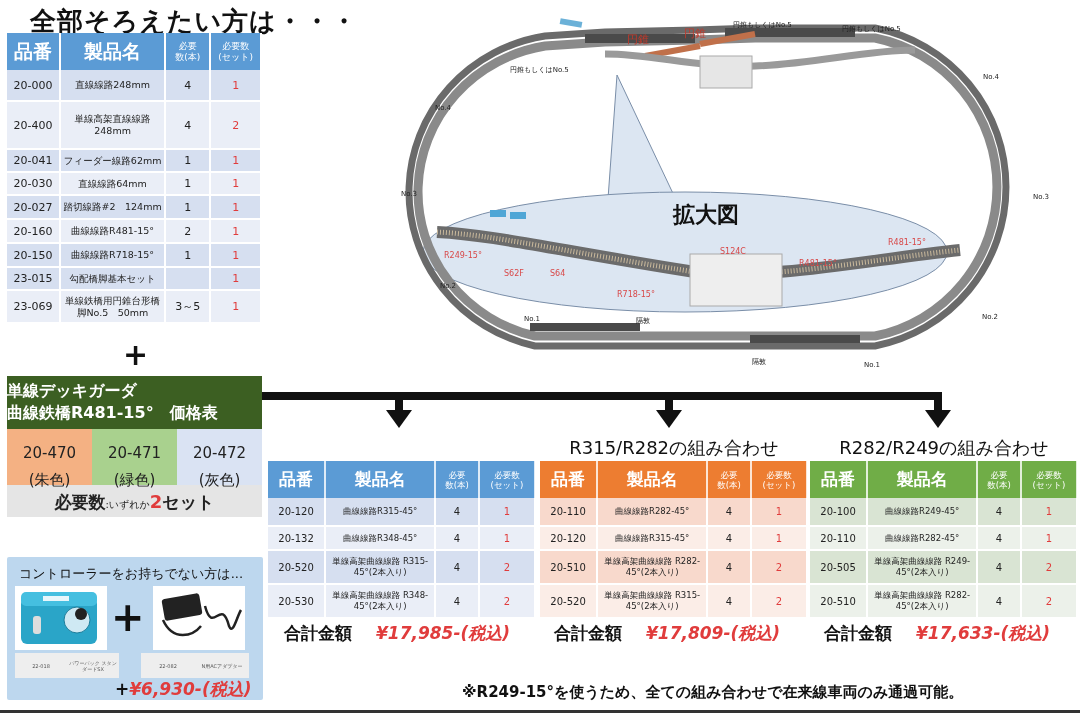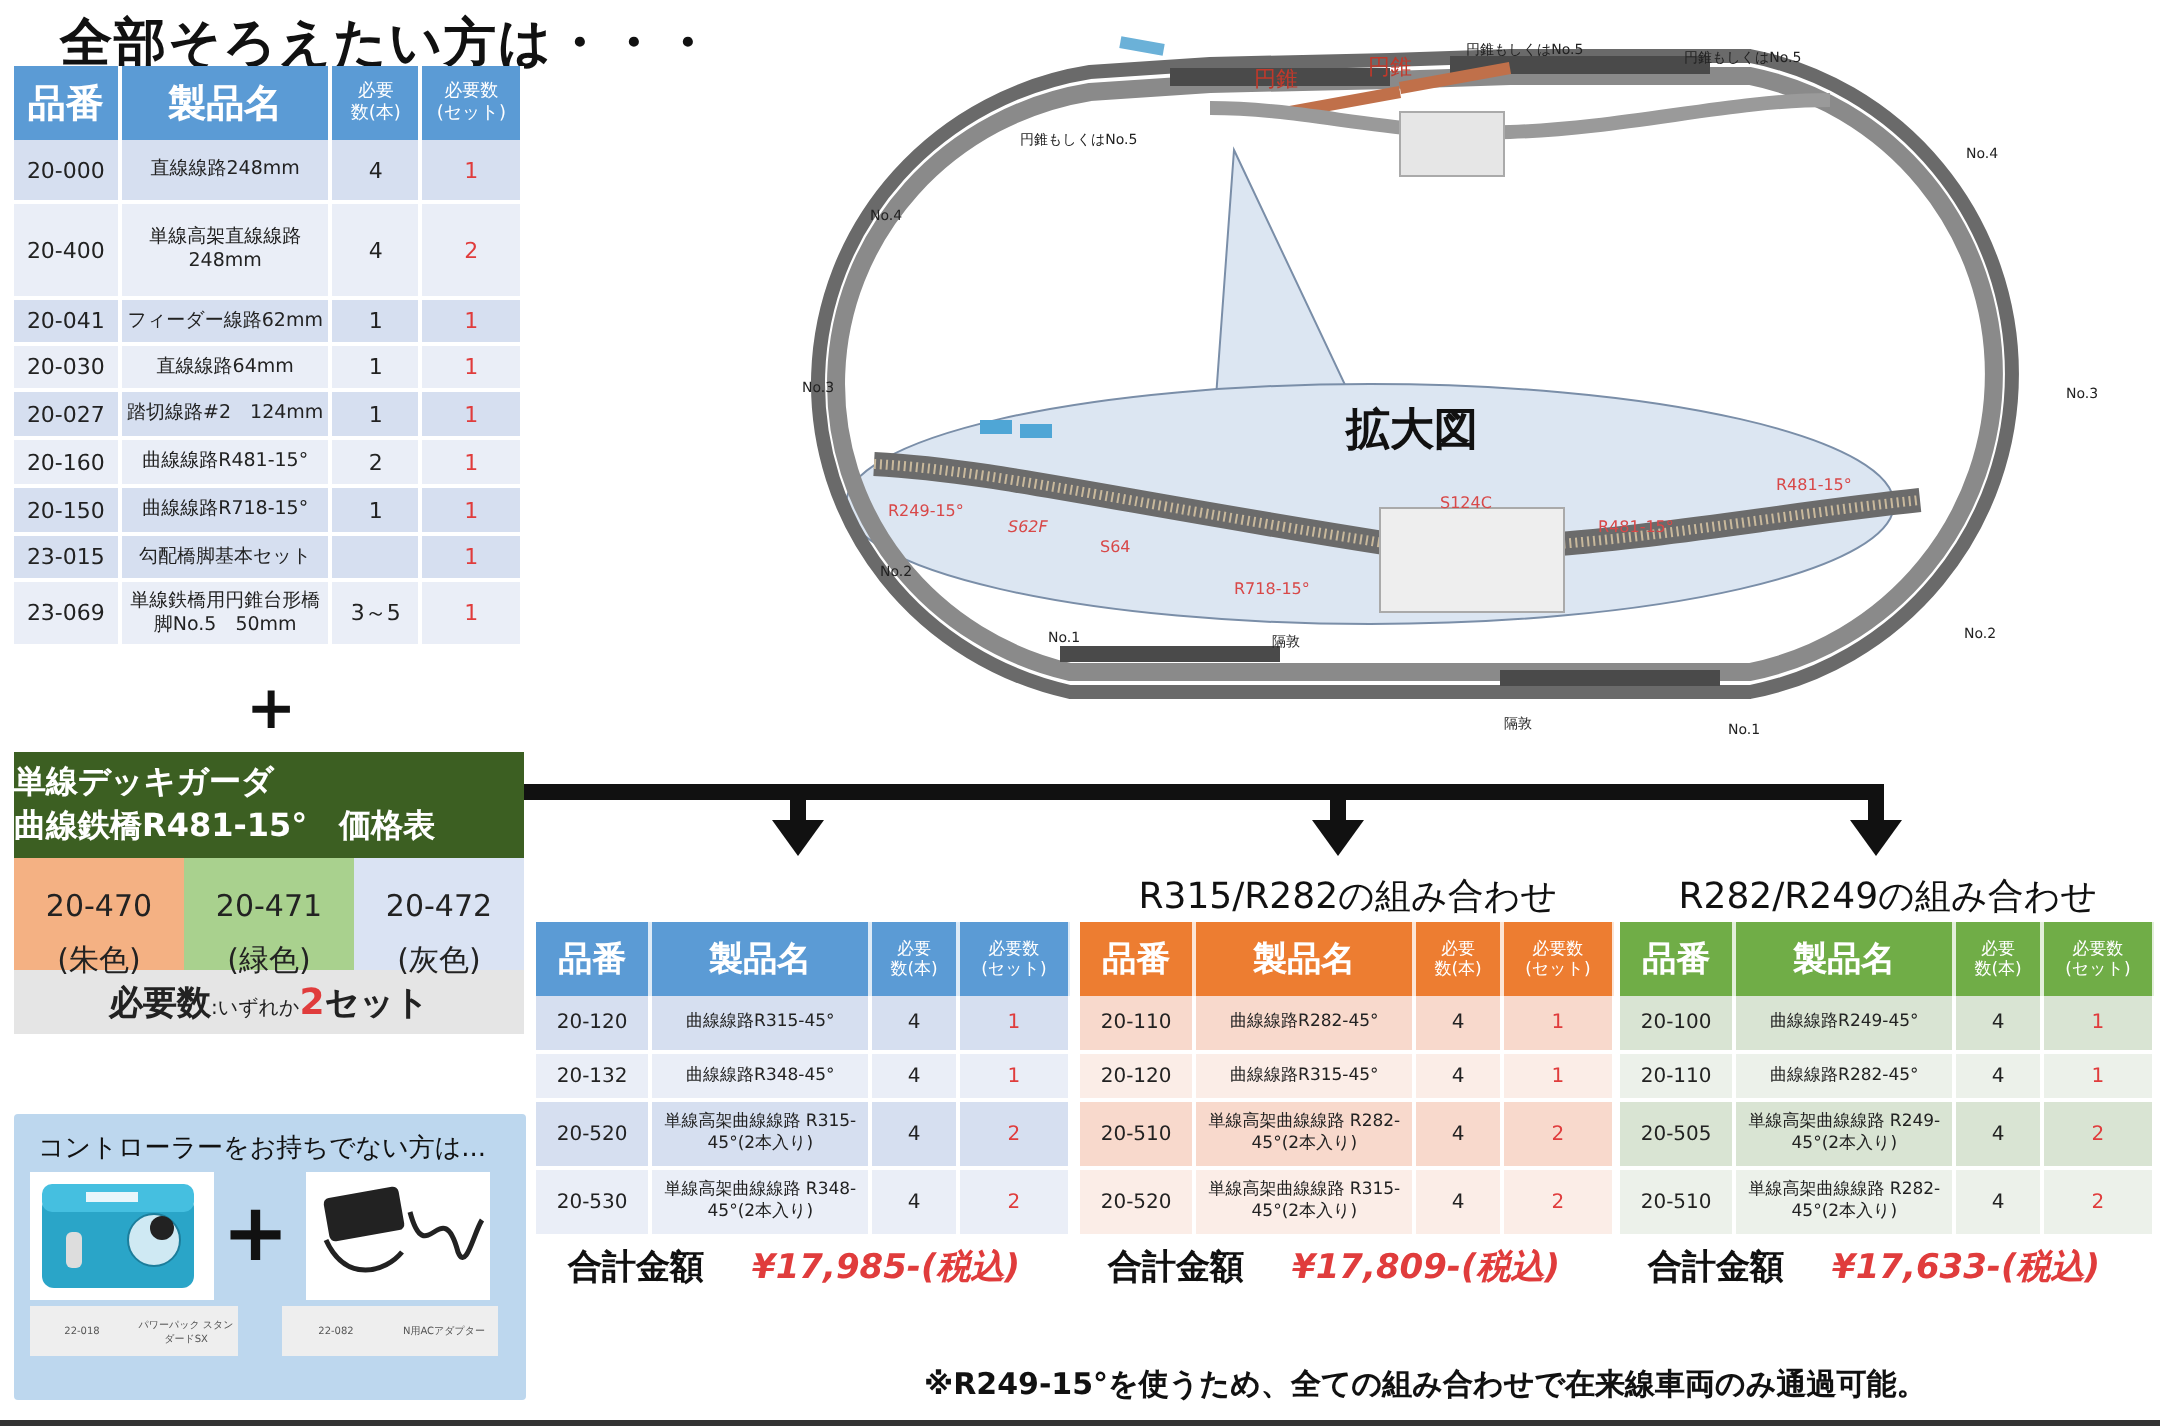--- a/index.html
+++ b/index.html
@@ -213,20 +213,23 @@
     </svg>
   </div>
   <div class="abs ctrl-label-row" style="left:8px; top:96px; width:104px;">
     <span>22-018</span>
     <span>パワーパック スタンダードSX</span>
   </div>
   <div class="abs ctrl-label-row" style="left:134px; top:96px; width:108px;">
     <span>22-082</span>
     <span>N用ACアダプター</span>
   </div>
+  <div class="abs ctrl-price" style="left:108px; top:121px;">
+    <span class="plus">+</span><span>¥6,930-(税込)</span>
+  </div>
 </div>
 
 <svg class="abs" style="left:262px; top:386px;" width="690" height="50">
   <rect x="0" y="6" width="680" height="8" fill="#111"></rect>
   <rect x="133" y="6" width="8" height="22" fill="#111"></rect>
   <polygon points="124,24 150,24 137,42" fill="#111"></polygon>
   <rect x="403" y="6" width="8" height="22" fill="#111"></rect>
   <polygon points="394,24 420,24 407,42" fill="#111"></polygon>
   <rect x="672" y="6" width="8" height="22" fill="#111"></rect>
   <polygon points="663,24 689,24 676,42" fill="#111"></polygon>
@@ -405,18 +408,18 @@
 <div class="abs map-lbl" style="left:401px; top:190px;">No.3</div>
 <div class="abs map-lbl" style="left:1033px; top:193px;">No.3</div>
 <div class="abs map-lbl" style="left:440px; top:282px;">No.2</div>
 <div class="abs map-lbl" style="left:982px; top:313px;">No.2</div>
 <div class="abs map-lbl" style="left:524px; top:315px;">No.1</div>
 <div class="abs map-lbl" style="left:864px; top:361px;">No.1</div>
 <div class="abs map-lbl" style="left:636px; top:316px;">隔敦</div>
 <div class="abs map-lbl" style="left:752px; top:357px;">隔敦</div>
 
 <div class="abs map-red" style="left:444px; top:251px;">R249-15°</div>
-<div class="abs map-red" style="left:504px; top:259px;font-style:italic;">S62F</div>
+<div class="abs map-red" style="left:504px; top:269px;">S62F</div>
 <div class="abs map-red" style="left:550px; top:269px;">S64</div>
 <div class="abs map-red" style="left:617px; top:290px;">R718-15°</div>
 <div class="abs map-red" style="left:720px; top:247px;">S124C</div>
 <div class="abs map-red" style="left:799px; top:259px;">R481-15°</div>
 <div class="abs map-red" style="left:888px; top:238px;">R481-15°</div>
 
 </body></html>

